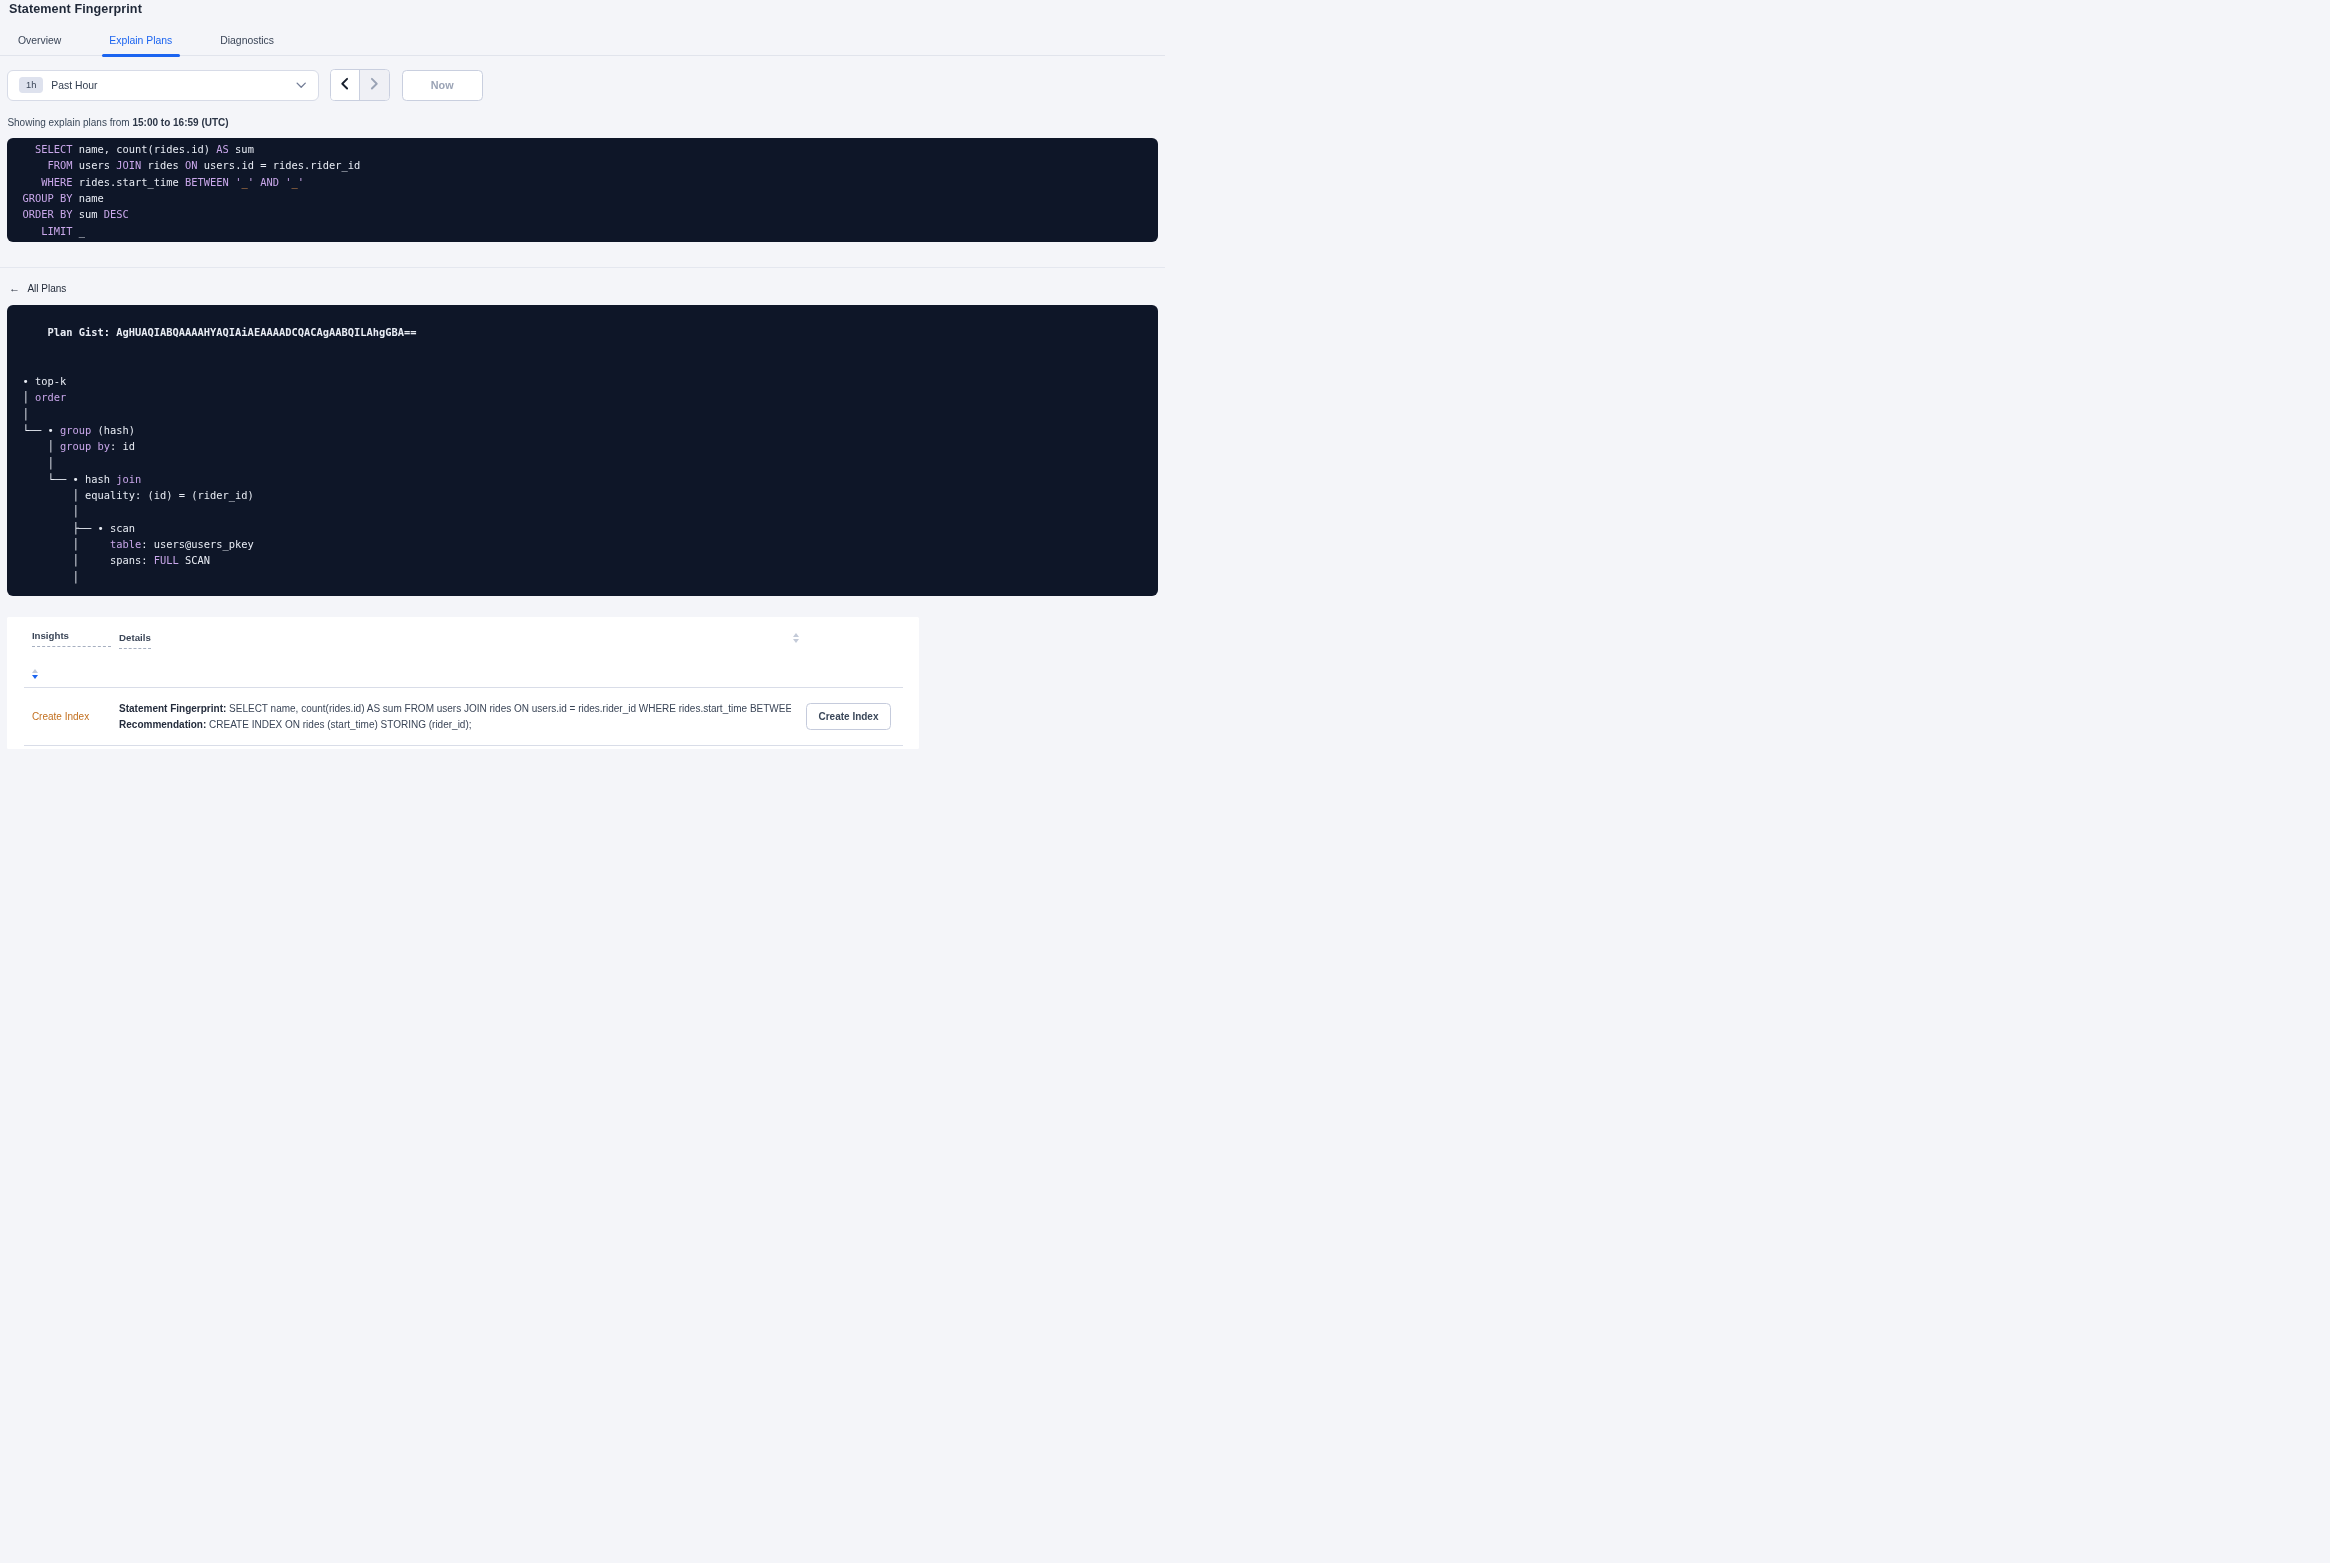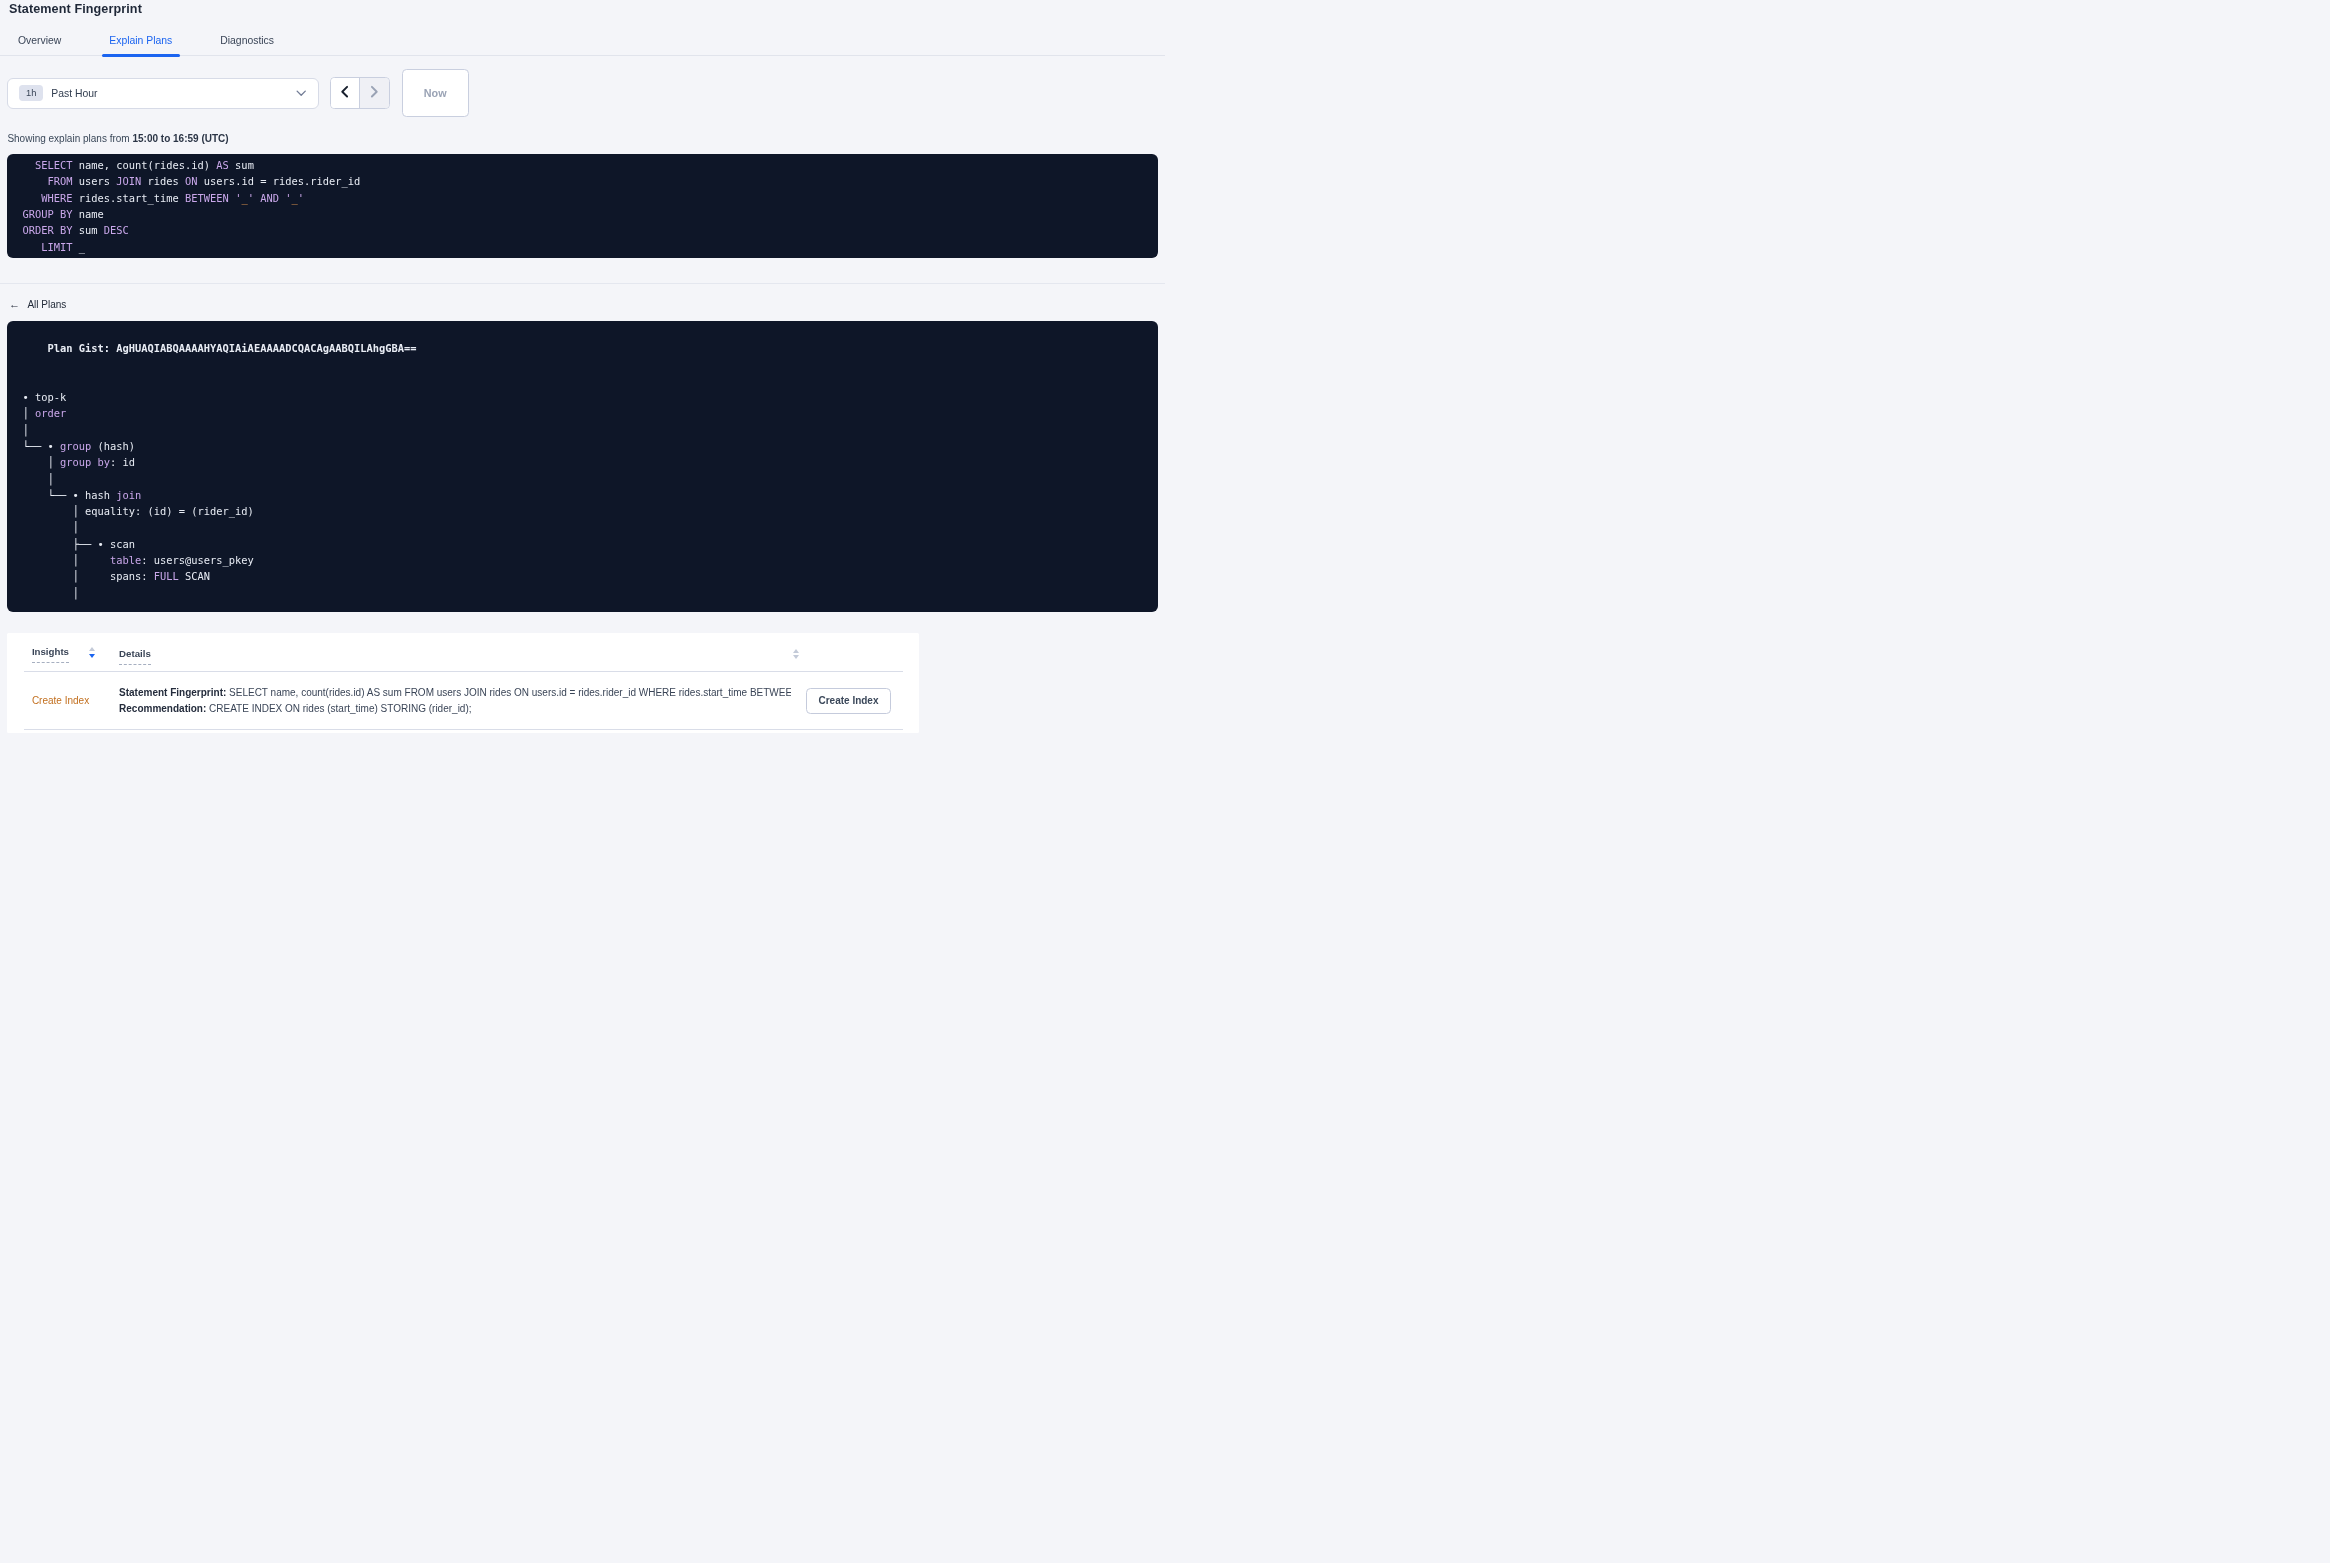--- a/index.html
+++ b/index.html
@@ -83,22 +83,22 @@
   }
   .pager-btn {
     width: 29px; height: 30px;
     display: flex; align-items: center; justify-content: center;
     background: #fff; border: none; cursor: pointer;
   }
   .pager-btn.prev { border-right: 0.7px solid #c9cfdf; }
   .pager-btn.disabled { background: #eff0f5; cursor: default; }
   .now-btn {
     margin-left: 12px;
-    height: 48px;
-    padding: 0 21px;
+    height: 31px;
+    padding: 0 28px;
     background: #fff;
     border: 0.7px solid #c9cfdf;
     border-radius: 4.5px;
     font-size: 10.8px;
     font-weight: 600;
     color: #9aa3b5;
     font-family: "Liberation Sans", sans-serif;
   }
   
   .showing {
@@ -158,21 +158,21 @@
     padding: 12.6px 16.3px 8.2px 16.3px;
   }
   .hdr-label {
     font-size: 9.7px;
     font-weight: 700;
     color: #3a4557;
     padding-bottom: 5.2px;
     border-bottom: 1.5px dashed #a6afc0;
     cursor: pointer;
   }
-  .col-insights { margin-left: 8.2px; width: 79px; display: flex; gap: 20px; }
+  .col-insights { margin-left: 8.2px; width: 79px; display: flex; gap: 20px; flex-direction: column; }
   .col-details { margin-left: 8.2px; }
   .sorter { display: flex; flex-direction: column; gap: 2.2px; margin-top: 1.5px; cursor: pointer; }
   .tri-up {
     width: 0; height: 0;
     border-left: 3.3px solid transparent;
     border-right: 3.3px solid transparent;
     border-bottom: 4.5px solid #c3cad8;
   }
   .tri-down {
     width: 0; height: 0;

